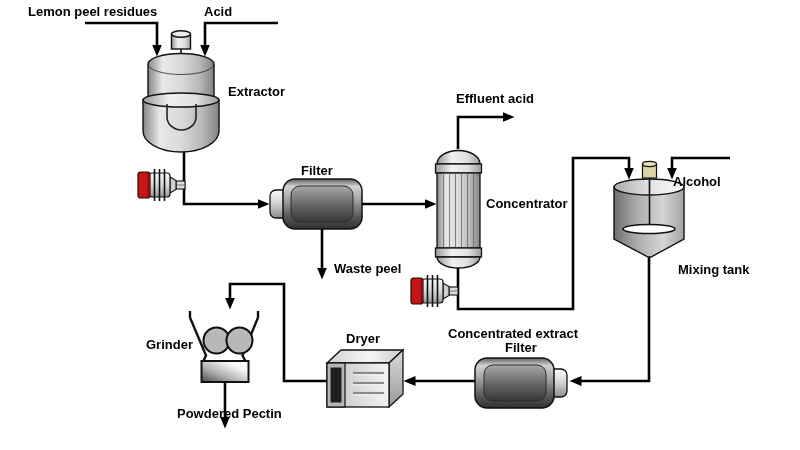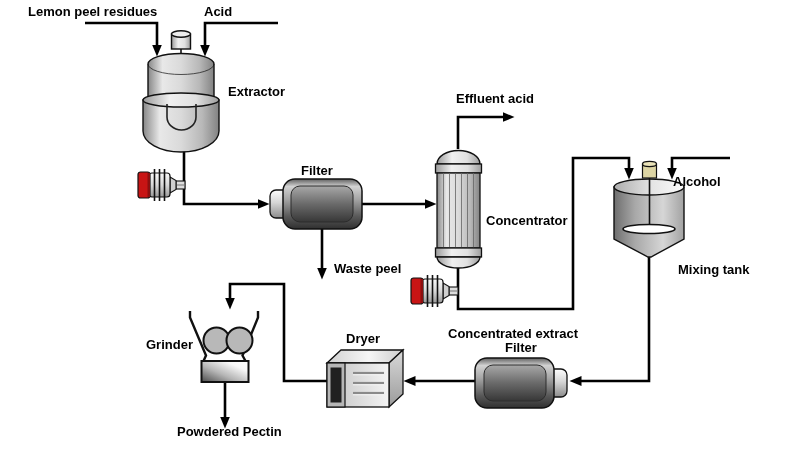--- a/index.html
+++ b/index.html
@@ -200,22 +200,22 @@
     <rect x="201.5" y="361" width="47" height="21" fill="url(#gGrindBox)" stroke-width="2"></rect>
   </g>
 </svg>
 
 <div class="lbl" style="left:28px;top:4px;">Lemon peel residues</div>
 <div class="lbl" style="left:204px;top:4px;">Acid</div>
 <div class="lbl" style="left:228px;top:84px;">Extractor</div>
 <div class="lbl" style="left:301px;top:163px;">Filter</div>
 <div class="lbl" style="left:334px;top:261px;">Waste peel</div>
 <div class="lbl" style="left:456px;top:91px;">Effluent acid</div>
-<div class="lbl" style="left:486px;top:196px;margin-top:17px;">Concentrator</div>
+<div class="lbl" style="left:486px;top:196px;">Concentrator</div>
 <div class="lbl" style="left:448px;top:314px;margin-top:12px;">Concentrated extract</div>
 <div class="lbl" style="left:673px;top:148px;margin-top:26px;">Alcohol</div>
 <div class="lbl" style="left:678px;top:251px;margin-top:11px;">Mixing tank</div>
 <div class="lbl" style="left:505px;top:340px;">Filter</div>
 <div class="lbl" style="left:346px;top:331px;">Dryer</div>
 <div class="lbl" style="left:146px;top:337px;">Grinder</div>
-<div class="lbl" style="left:177px;top:424px;">Powdered Pectin</div>
+<div class="lbl" style="left:177px;top:406px;">Powdered Pectin</div>
 
 </div>
 
 </body></html>

